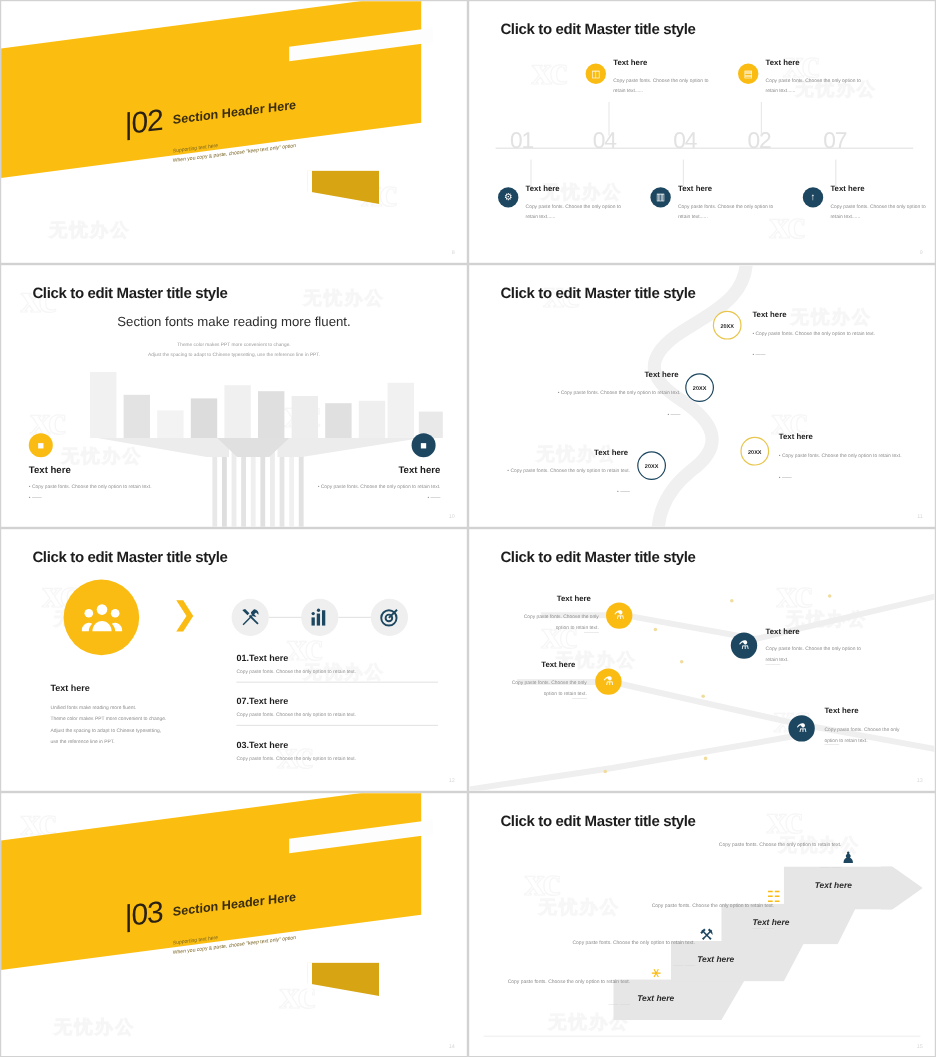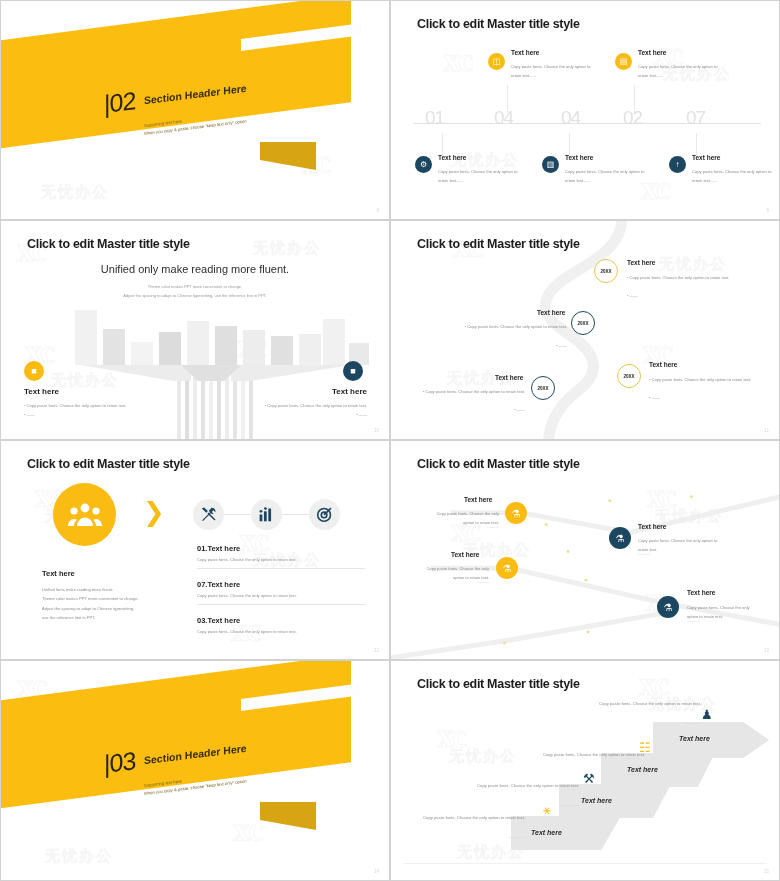--- a/index.html
+++ b/index.html
@@ -245,21 +245,21 @@
 
   <div class="slide">
     <div class="wm">
       <span style="left:16px;top:10px">хс</span>
       <span class="cn" style="left:252px;top:18px">无忧办公</span>
       <span style="left:236px;top:106px">хс</span>
       <span class="cn" style="left:50px;top:150px">无忧办公</span>
       <span style="left:24px;top:112px">хс</span>
     </div>
     <div class="title">Click to edit Master title style</div>
-    <div class="s3-sub">Unified only make reading more fluent.</div>
+    <div class="s3-sub">Section fonts make reading more fluent.</div>
     <div class="s3-desc">
       <div>Theme color makes PPT more convenient to change.</div>
       <div>Adjust the spacing to adapt to Chinese typesetting, use the reference line in PPT.</div>
     </div>
 
     <div class="bars">
       <div class="bar" style="left:14px;  width:22px; height:55px; background:#f1f1f1;"></div>
       <div class="bar" style="left:42px;  width:22px; height:36px; background:#e3e3e3;"></div>
       <div class="bar" style="left:70px;  width:22px; height:23px; background:#f3f3f3;"></div>
       <div class="bar" style="left:98px;  width:22px; height:33px; background:#dcdcdc;"></div>

